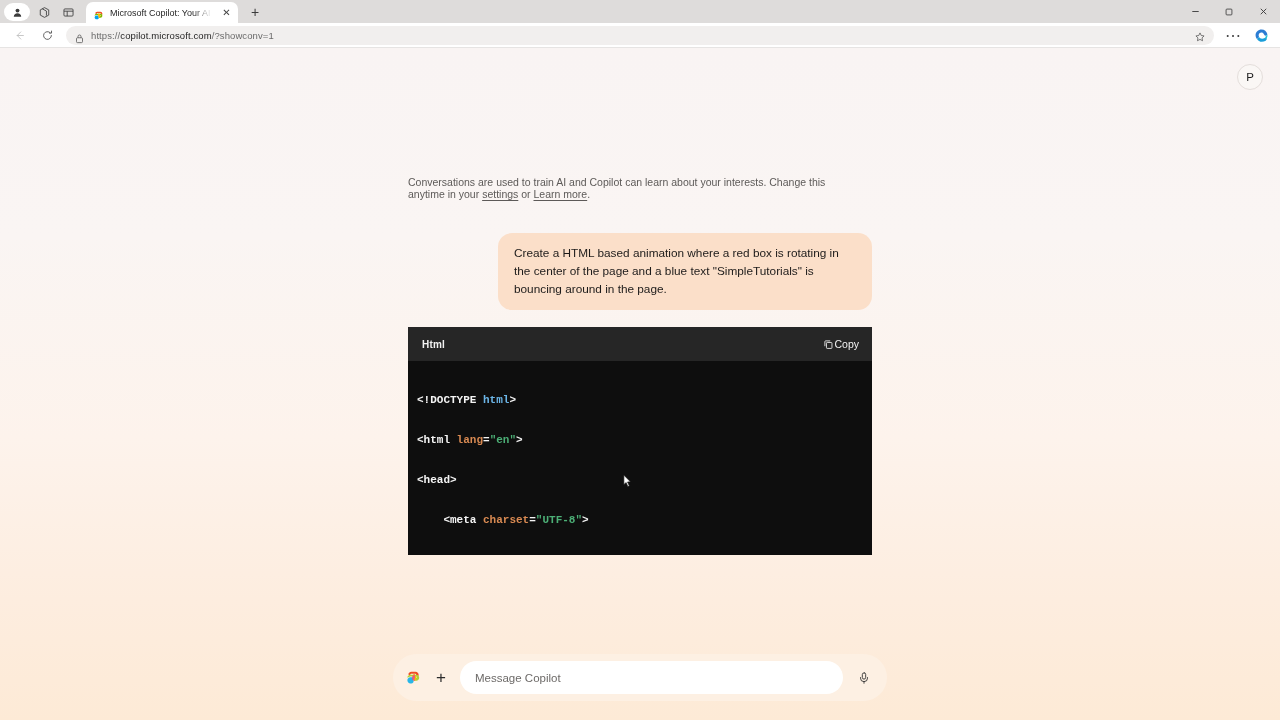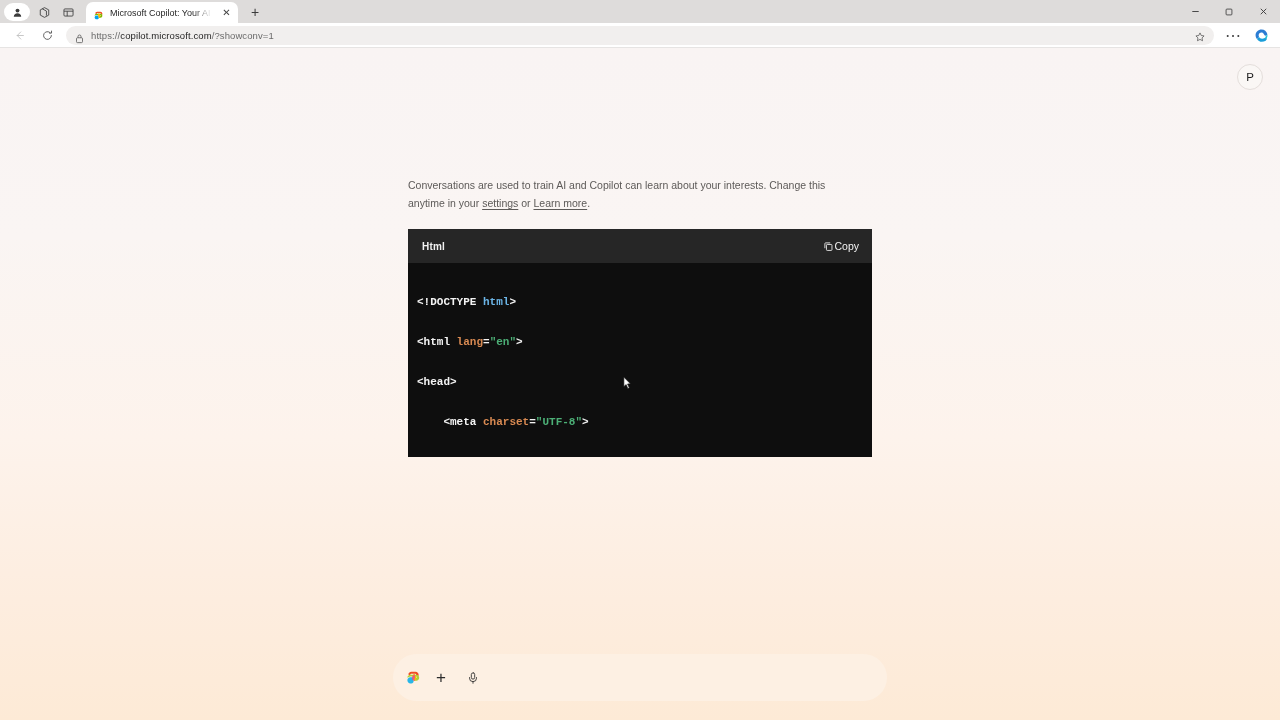--- a/index.html
+++ b/index.html
@@ -125,21 +125,21 @@
   }
 
   .conv {
     position: absolute;
     left: 408px; top: 128px;
     width: 464px;
   }
 
   .disclaimer {
     font-size: 10.5px;
-    line-height: 18px;
+    line-height: 12px;
     color: #5d5a58;
     width: 450px;
   }
   .disclaimer a {
     color: #5d5a58;
     text-decoration: underline;
     text-underline-offset: 1.5px;
   }
 
   .user-row { display: flex; justify-content: flex-end; margin-top: 33px; }
@@ -342,20 +342,23 @@
   </div>
 
   <div class="page">
 
     <div class="avatar-p">P</div>
 
     <div class="conv">
 
       <div class="disclaimer"><span>Conversations are used to train AI and Copilot can learn about your interests. Change this anytime in your </span><a href="#">settings</a><span> or </span><a href="#">Learn more</a><span>.</span></div>
 
+      <div class="user-row">
+        <div class="user-bubble">Create a HTML based animation where a red box is rotating in the center of the page and a blue text "SimpleTutorials" is bouncing around in the page.</div>
+      </div>
 
 
       <div class="codeblock">
         <div class="code-head">
           <span class="code-lang">Html</span>
           <span class="copy-btn">
             <span class="copy-ico">
               <svg width="11" height="11" viewBox="0 0 14 14" fill="none" stroke="#f2f2f2" stroke-width="1.1">
                   <rect x="4.4" y="4.4" width="7" height="7.6" rx="1"></rect>
                   <path d="M9.2 2.4H3.3c-.5 0-.9.4-.9.9v5.9"></path>
@@ -396,20 +399,21 @@
         <span class="copilot-logo">
           <svg width="17" height="17" viewBox="0 0 20 20">
             <path d="M3.9 6.6C3.9 4.7 5.4 3.1 7.4 3.1h5.2c1.9 0 3.4 1.6 3.4 3.5v1.6l-2.9-1.1v-.6c0-.5-.4-.9-.9-.9H7.2c-.5 0-.9.4-.9.9v1.1z" fill="#f04e23"></path>
             <path d="M2.8 10.3c0-1.9 1.5-3.5 3.5-3.5h7c1.9 0 3.4 1.6 3.4 3.5 0 2-1.5 3.5-3.4 3.5h-2.5l-1-3h3.1c.6 0 1-.4 1-1s-.4-1-1-1H6z" fill="#b0d136"></path>
             <path d="M2.8 13.3c0-1.9 1.5-3.5 3.4-3.5h2.9l1 3.6c.5 1.8-.8 3.6-2.7 3.6H6.3c-1.9 0-3.5-1.6-3.5-3.7z" fill="#27b6e8"></path>
             <path d="M11.1 5.6l1.9 3.4c.9 1.6.3 3.6-1.3 4.5l-1.2.6-1.4-4.6c-.5-1.8.6-3.6 2-3.9z" fill="#f6c400"></path>
             <path d="M10.9 6.2c1.1 1.3 1.3 3 .6 4.6-.6 1.3-.3 2.3.5 2.9-1.6.5-3.2-.4-3.7-2-.4-1.4.1-3 1.3-4.3z" fill="#e8478b" opacity=".8"></path>
           </svg>
         </span>
         <span class="plus-btn">+</span>
+        <input class="msg-input" type="text" placeholder="Message Copilot" style="">
         <span class="mic-btn">
           <svg width="14" height="14" viewBox="0 0 20 20" fill="none" stroke="#2b2b2b" stroke-width="1.25" stroke-linecap="round">
             <rect x="7.6" y="2.6" width="4.8" height="9" rx="2.4"></rect>
             <path d="M5 9.4v.8a5 5 0 0 0 10 0v-.8M10 15.4v2.1"></path>
           </svg>
         </span>
       </div>
     </div>
 
   </div>

